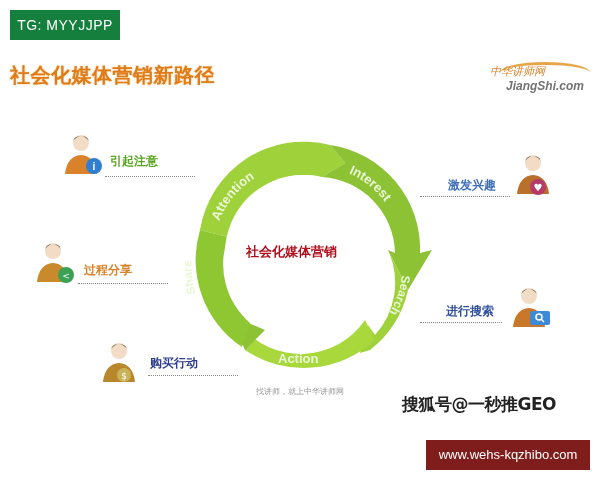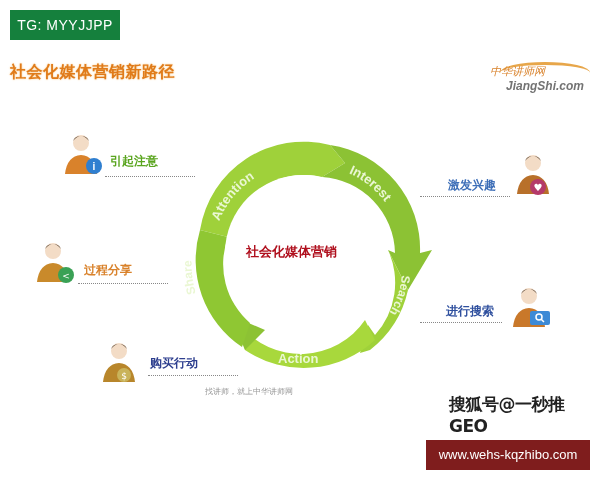--- a/index.html
+++ b/index.html
@@ -1,29 +1,29 @@
 <!DOCTYPE html>
 <html><head>
 <meta charset="utf-8">
 <style>
   html, body { margin:0; padding:0; }
   body { width:600px; height:480px; background:#ffffff; position:relative; overflow:hidden; font-family:"DejaVu Sans", sans-serif; }
   .abs { position:absolute; }
   .tg-badge { left:10px; top:10px; width:110px; height:30px; background:#15803d; color:#fff; font-family:"Liberation Sans", sans-serif; font-size:14px; line-height:30px; text-align:center; letter-spacing:0.5px; }
-  .title { left:10px; top:62px; font-size:16px; font-weight:bold; color:#e07b1a; text-shadow:0 0 2px #f5c27a; letter-spacing:0.5px; }
+  .title { left:10px; top:62px; font-size:20px; font-weight:bold; color:#e07b1a; text-shadow:0 0 2px #f5c27a; letter-spacing:0.5px; }
   .logo { left:490px; top:62px; width:106px; height:38px; }
   .logo-cn { position:absolute; left:0; top:2px; font-size:11px; font-weight:normal; color:#d9822b; font-style:italic; }
   .logo-en { position:absolute; left:16px; top:17px; font-size:12px; font-weight:bold; font-style:italic; color:#737373; font-family:"Liberation Sans", sans-serif; }
   .logo-arc { position:absolute; left:10px; top:0; width:90px; height:18px; border-top:3px solid #e7a64a; border-radius:50% 50% 0 0; }
   .person { width:46px; height:46px; }
   .label { font-size:12px; font-weight:bold; }
   .dots { height:0; border-top:1px dotted #888; }
   .center-text { left:246px; top:243px; font-size:13px; font-weight:bold; color:#b0101e; }
-  .footer-note { left:205px; top:386px; width:190px; text-align:left; font-size:8px; line-height:11px; color:#9a9a9a; }
-  .watermark { left:402px; top:393px; font-size:17px; font-weight:bold; color:#222; letter-spacing:-0.5px;margin-left:47px; }
+  .footer-note { left:205px; top:386px; width:190px; text-align:center; font-size:8px; line-height:11px; color:#9a9a9a; }
+  .watermark { left:402px; top:393px; font-size:17px; font-weight:bold; color:#222; letter-spacing:-0.5px; }
   .url-badge { left:426px; top:440px; width:164px; height:30px; background:#7f1d1d; color:#fff; font-family:"Liberation Sans", sans-serif; font-size:13px; line-height:30px; text-align:center; }
 </style>
 </head>
 <body>
 
 <div class="abs tg-badge">TG: MYYJJPP</div>
 
 <div class="abs title">社会化媒体营销新路径</div>
 
 <div class="abs logo">

